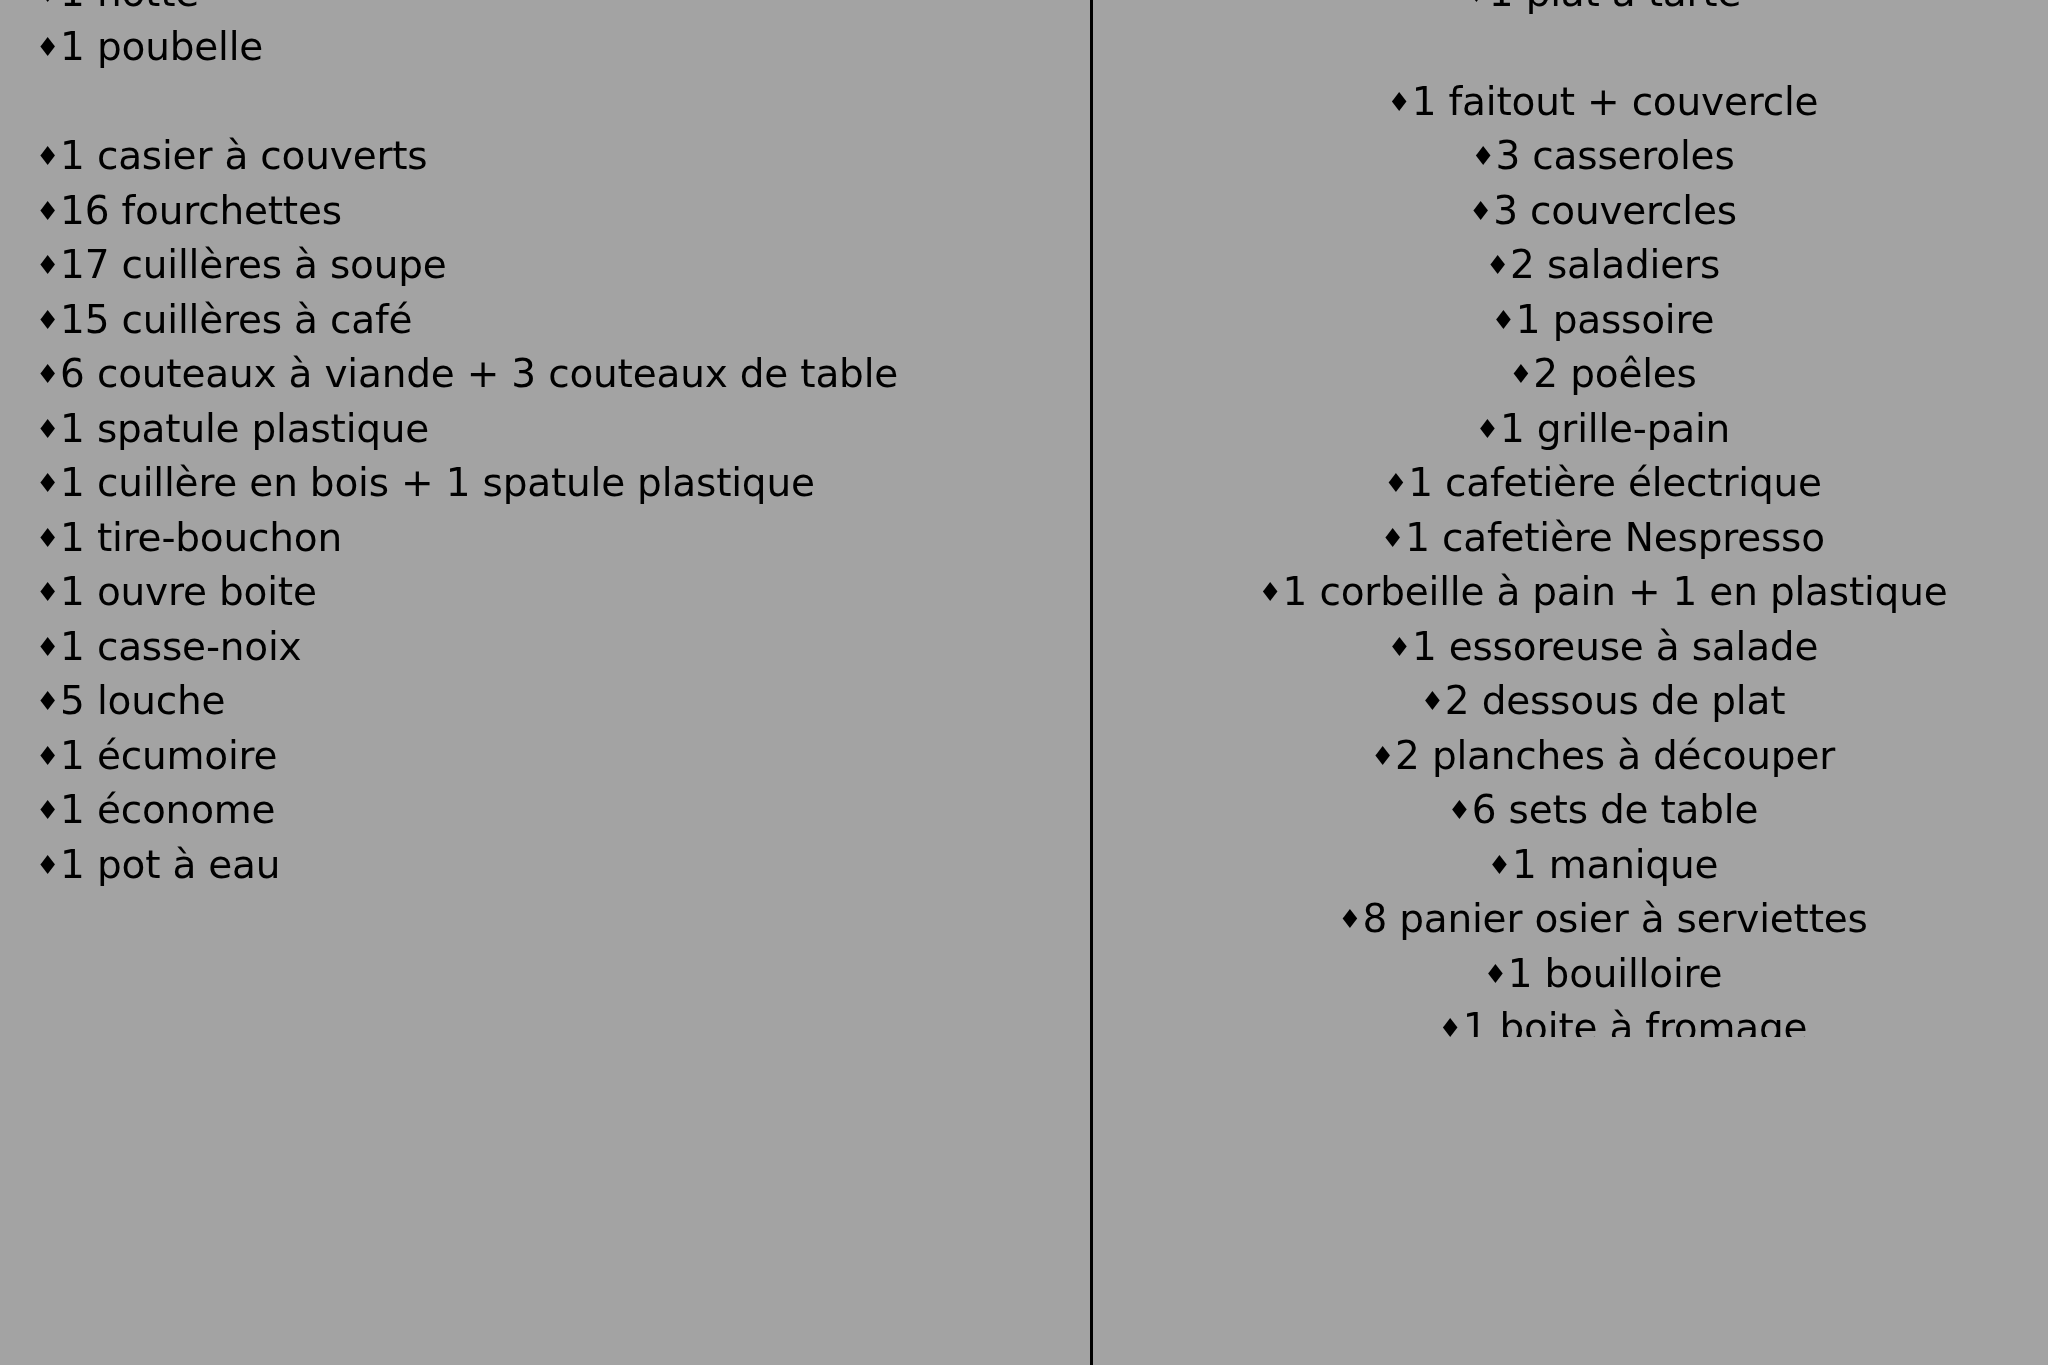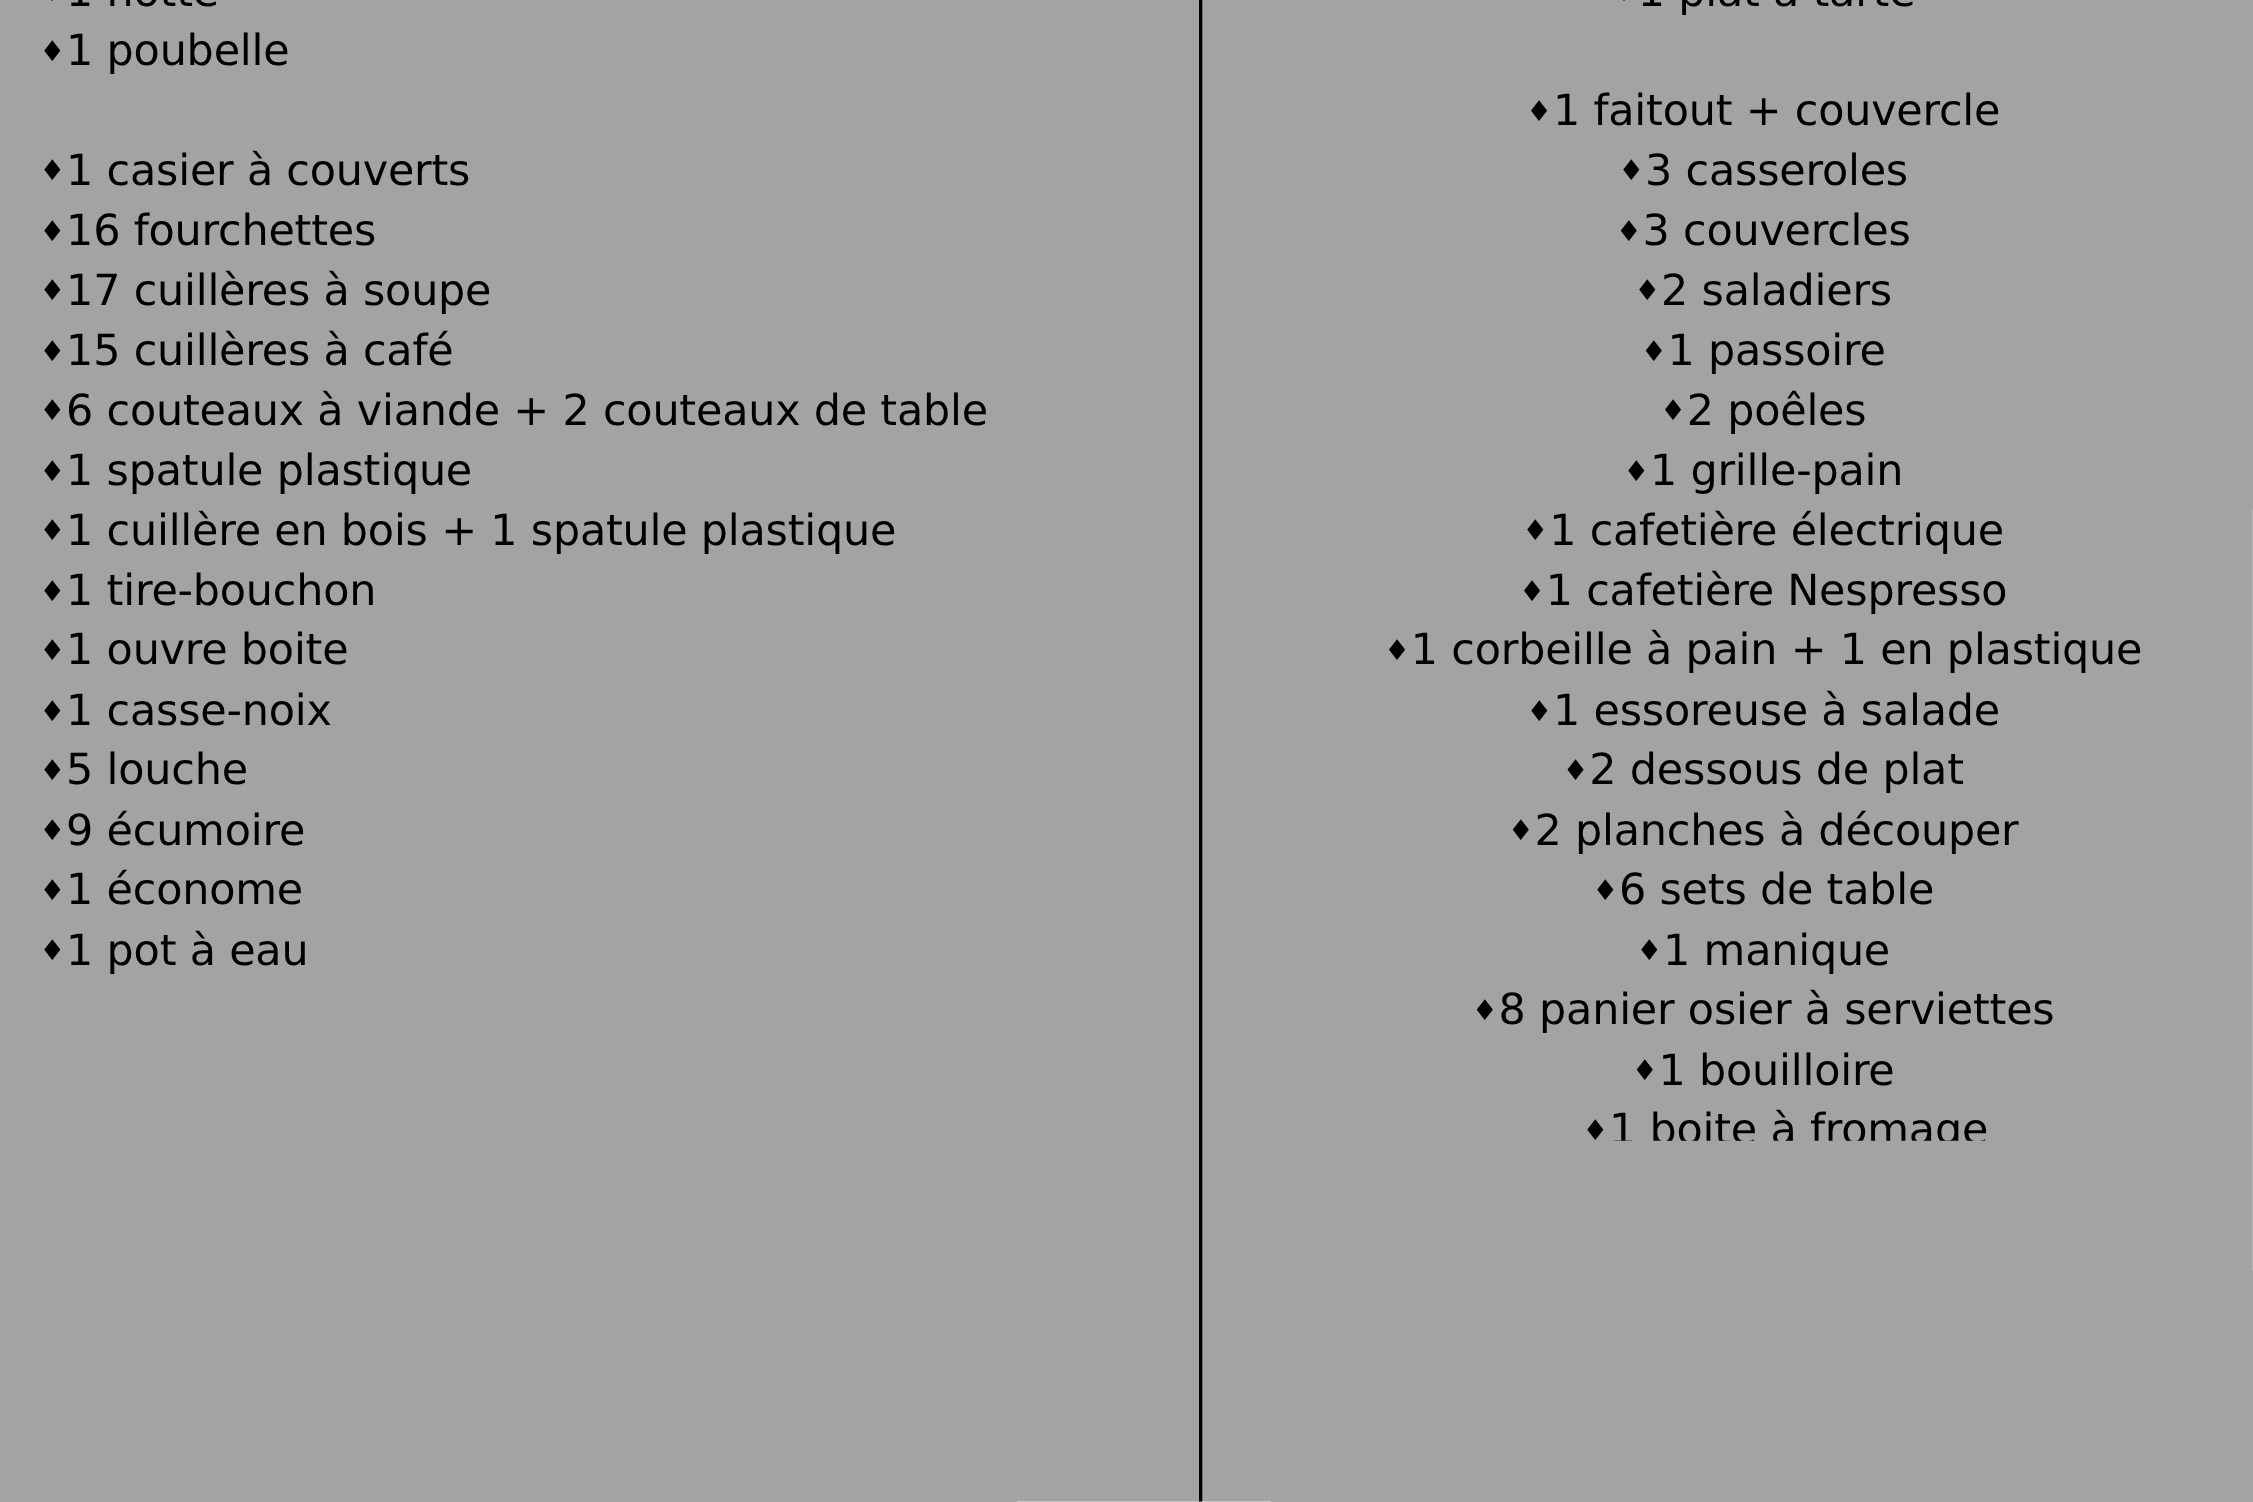--- a/index.html
+++ b/index.html
@@ -104,28 +104,28 @@
           <li class="item"><span class="bullet">♦</span><span>1 hotte</span></li>
         </ul>
       </div>
       <ul class="items">
         <li class="item"><span class="bullet">♦</span><span>1 poubelle</span></li>
         <li class="item spacer"></li>
         <li class="item"><span class="bullet">♦</span><span>1 casier à couverts</span></li>
         <li class="item"><span class="bullet">♦</span><span>16 fourchettes</span></li>
         <li class="item"><span class="bullet">♦</span><span>17 cuillères à soupe</span></li>
         <li class="item"><span class="bullet">♦</span><span>15 cuillères à café</span></li>
-        <li class="item"><span class="bullet">♦</span><span>6 couteaux à viande + 2 couteaux de table</span></li>
+        <li class="item"><span class="bullet">♦</span><span>6 couteaux à viande + 3 couteaux de table</span></li>
         <li class="item"><span class="bullet">♦</span><span>1 spatule plastique</span></li>
         <li class="item"><span class="bullet">♦</span><span>1 cuillère en bois + 1 spatule plastique</span></li>
         <li class="item"><span class="bullet">♦</span><span>1 tire-bouchon</span></li>
         <li class="item"><span class="bullet">♦</span><span>1 ouvre boite</span></li>
         <li class="item"><span class="bullet">♦</span><span>1 casse-noix</span></li>
         <li class="item"><span class="bullet">♦</span><span>5 louche</span></li>
-        <li class="item"><span class="bullet">♦</span><span>9 écumoire</span></li>
+        <li class="item"><span class="bullet">♦</span><span>1 écumoire</span></li>
         <li class="item"><span class="bullet">♦</span><span>1 économe</span></li>
         <li class="item"><span class="bullet">♦</span><span>1 pot à eau</span></li>
       </ul>
     </div>
 
     <div class="col col-right">
       <div class="clip-top">
         <ul class="items">
           <li class="item"><span class="bullet">♦</span><span>1 plat à tarte</span></li>
         </ul>

